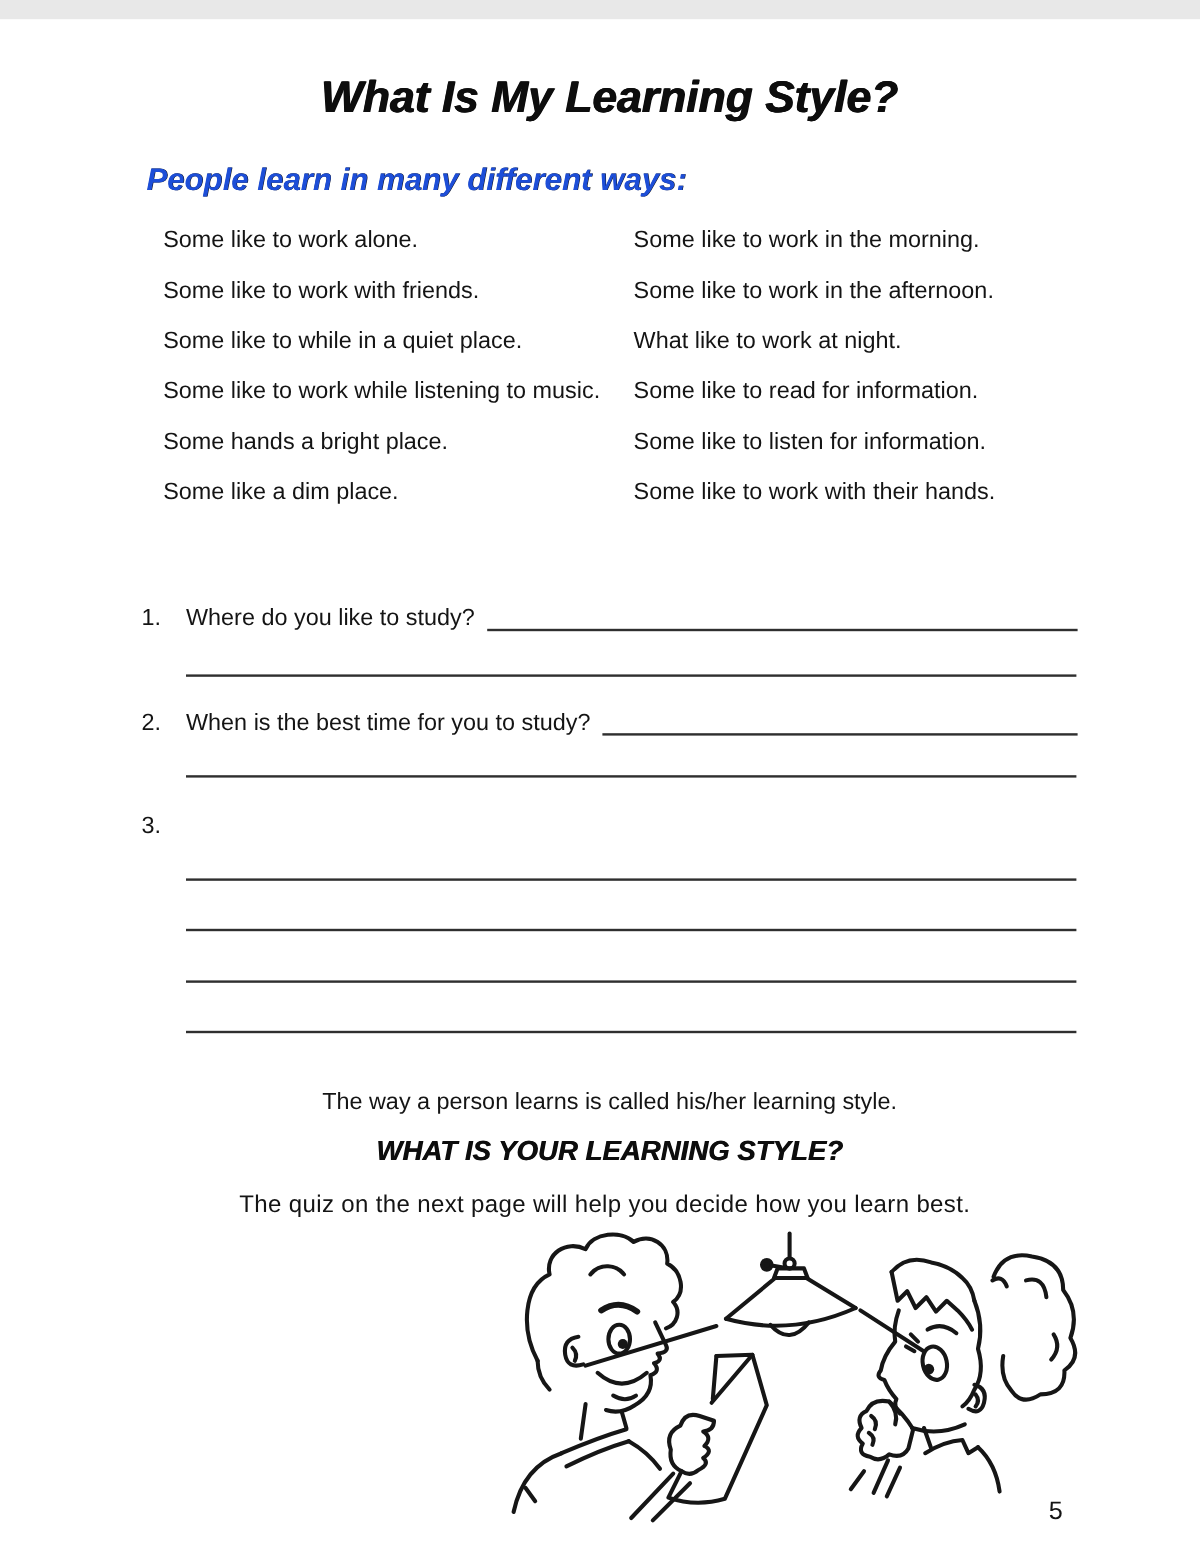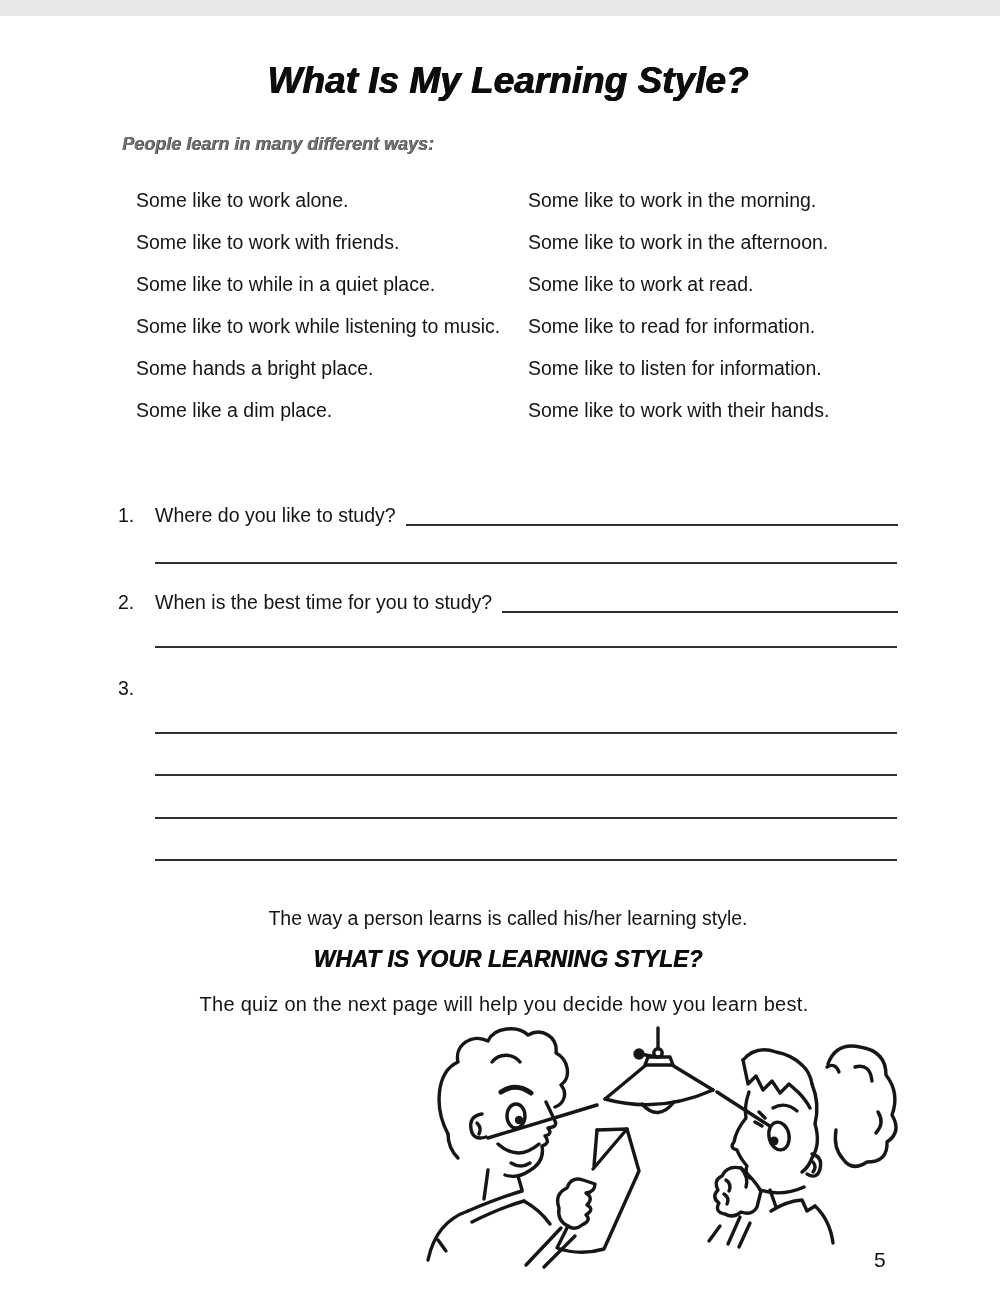--- a/index.html
+++ b/index.html
@@ -15,22 +15,22 @@
   .title {
     position:absolute; top:44px; left:8px; width:1000px;
     margin:0; text-align:center;
     font-size:37px; font-weight:bold; font-style:italic;
     letter-spacing:0px; color:#0d0d0d;
     text-shadow:0.6px 0 #0d0d0d, -0.3px 0 #0d0d0d;
   }
   .intro-heading {
     position:absolute; top:118px; left:122px;
     margin:0;
-    font-size:18px; font-weight:bold; font-style:italic;
-    color:#737373;
+    font-size:26px; font-weight:bold; font-style:italic;
+    color:#1d4ed8;
     text-shadow:0.4px 0 #0d0d0d;
   }
   .col { position:absolute; top:170px; font-size:19.5px; }
   .col p { margin:0 0 13px 0; line-height:29px; }
   .col-left  { left:136px; width:376px; }
   .col-left p { text-align:justify; }
   .col-right { left:528px; width:392px; }
 
   .question {
     position:absolute; left:118px; width:780px;
@@ -84,21 +84,21 @@
     <p>Some like to work with friends.</p>
     <p>Some like to while in a quiet place.</p>
     <p>Some like to work while listening to music.</p>
     <p>Some hands a bright place.</p>
     <p>Some like a dim place.</p>
   </div>
 
   <div class="col col-right">
     <p>Some like to work in the morning.</p>
     <p>Some like to work in the afternoon.</p>
-    <p>Some like to work at read.</p>
+    <p>What like to work at night.</p>
     <p>Some like to read for information.</p>
     <p>Some like to listen for information.</p>
     <p>Some like to work with their hands.</p>
   </div>
 
   <div class="question q1">
     <span class="q-num">1.</span>
     <span class="q-text">Where do you like to study?</span>
     <span class="q-blank"></span>
   </div>

